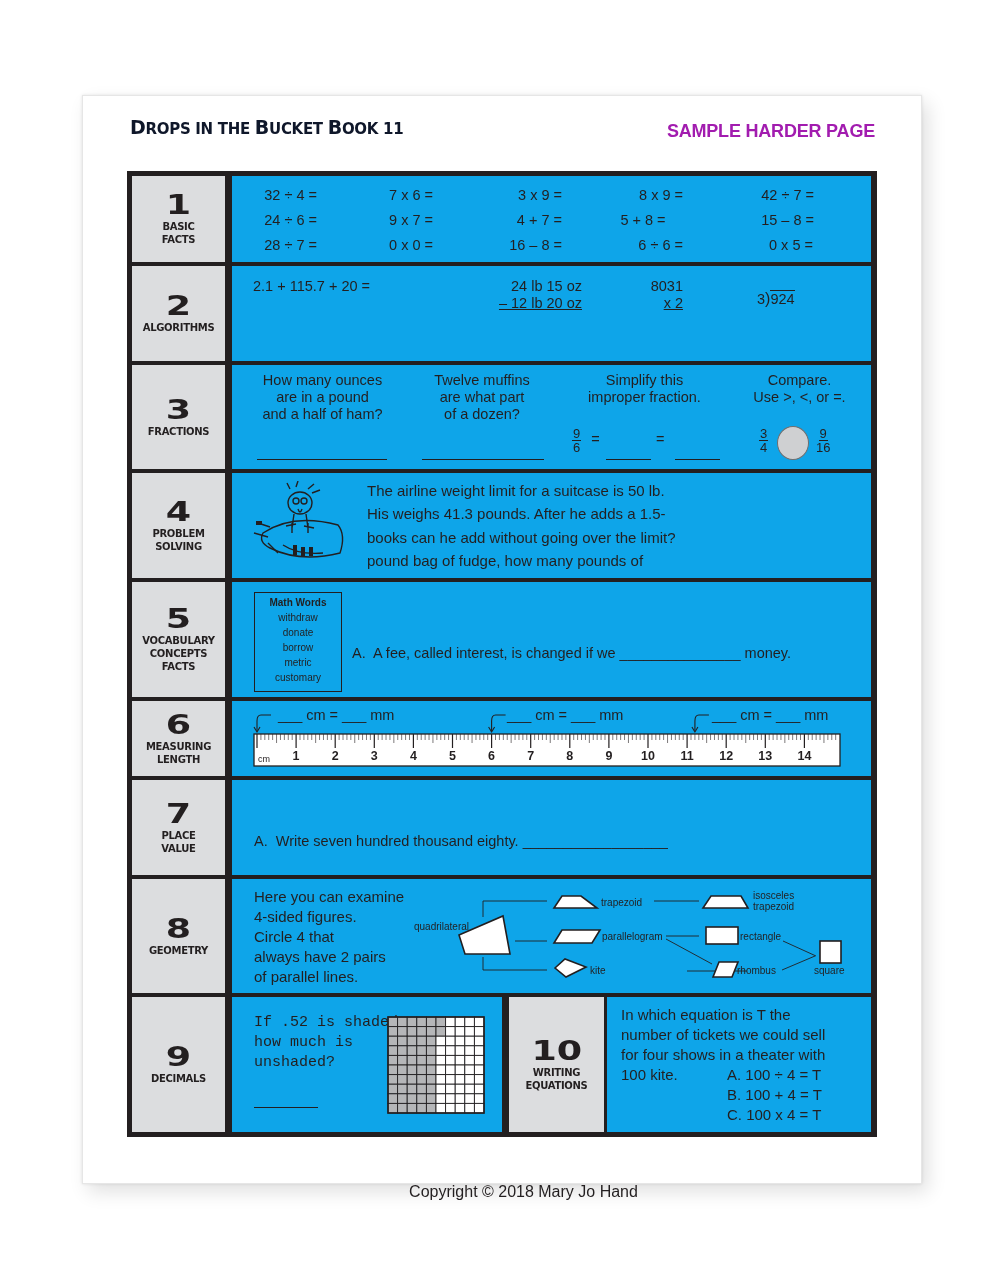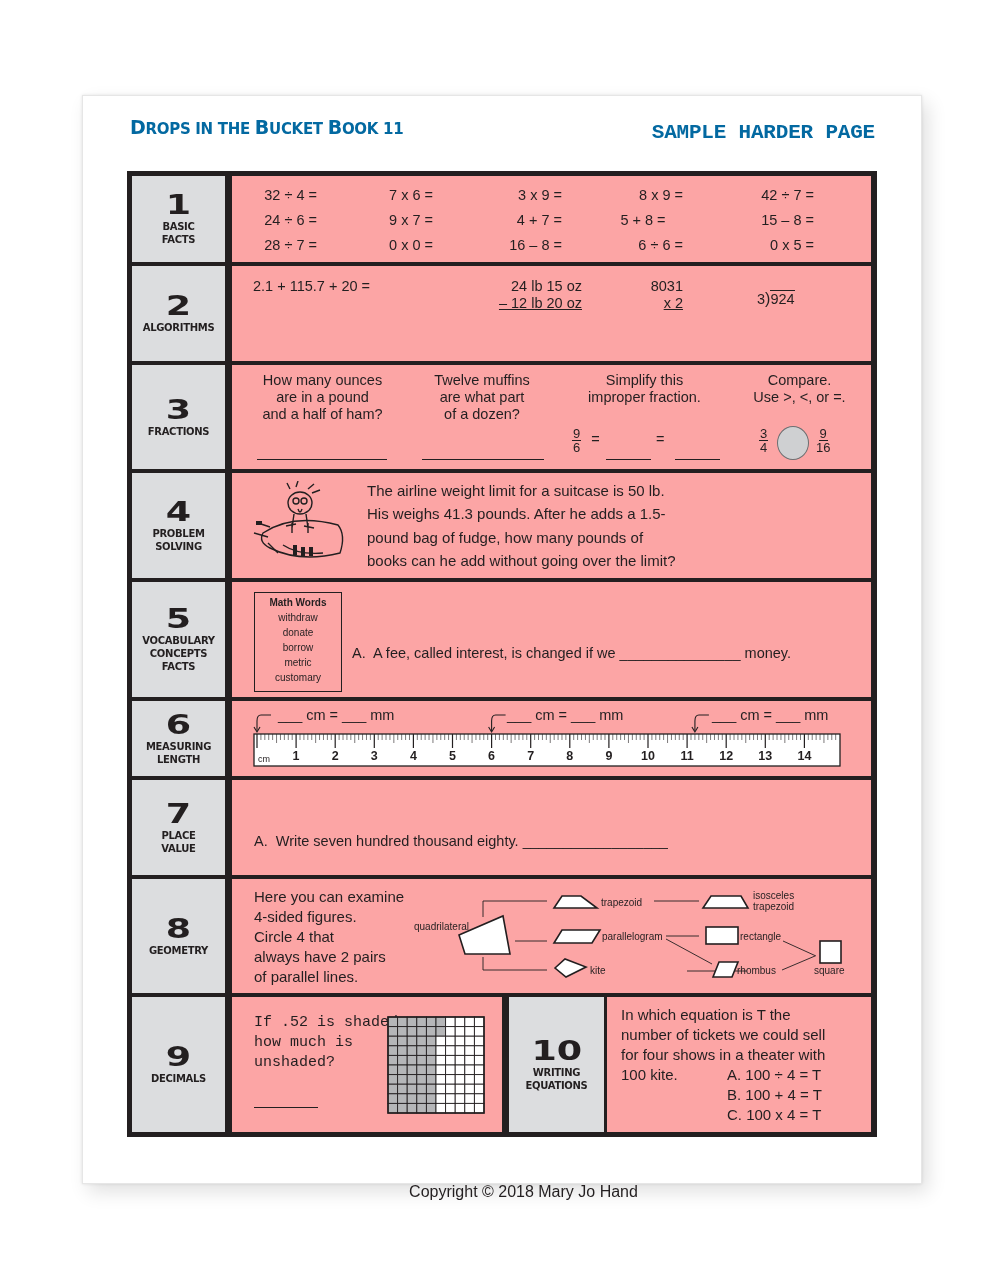--- a/index.html
+++ b/index.html
@@ -7,43 +7,43 @@
     width:1003px; height:1280px; background:#ffffff; position:relative; overflow:hidden;
     font-family:"Liberation Sans", sans-serif; color:#231f20;
   }
   .page {
     position:absolute; left:82px; top:95px; width:838px; height:1087px; background:#fff;
     box-shadow: 6px 8px 18px rgba(0,0,0,0.12), 0 0 3px rgba(0,0,0,0.10);
     border:1px solid #e6e6e6;
   }
   .hdr-title {
     position:absolute; left:130px; top:116px; font-family:"DejaVu Sans", sans-serif; font-weight:bold;
-    font-size:19px; letter-spacing:-0.3px; color:#0369a1;
+    font-size:19px; letter-spacing:-0.3px; color:#0f172a;
   }
   .hdr-title .sc { font-size:15px; }
   .hdr-right {
-    position:absolute; right:128px; top:121px; font-family:Liberation Mono, monospace; font-weight:bold;
-    font-size:21px; color:#0369a1; letter-spacing:-0.2px;
+    position:absolute; right:128px; top:121px; font-family:Liberation Sans, sans-serif; font-weight:bold;
+    font-size:18px; color:#a21caf; letter-spacing:-0.2px;
   }
   .name-row { position:absolute; left:130px; top:146px; width:746px; height:18px;
     font-family:"DejaVu Sans", sans-serif; font-weight:bold; font-size:13.5px;margin-top:42px; }
   .name-lbl { position:absolute; left:0; top:1px; }
   .name-line { position:absolute; left:53px; top:15px; width:451px; border-bottom:2px solid #231f20; }
   .date-lbl { position:absolute; left:513px; top:1px; }
   .date-line { position:absolute; left:556px; top:15px; width:190px; border-bottom:2px solid #231f20; }
 
   .grid { position:absolute; left:127px; top:171px; width:750px; height:966px; background:#231f20; }
   .lab {
     position:absolute; left:5px; width:93px; background:#dcdddf;
     display:flex; flex-direction:column; align-items:center; justify-content:center;
     text-align:center; font-family:"DejaVu Sans", sans-serif; font-weight:bold; color:#231f20;
   }
   .lab .num { font-size:27px; line-height:26px; font-weight:bold; transform:scaleX(1.35); }
   .lab .txt { font-size:10px; line-height:13px; letter-spacing:-0.3px; margin-top:2px; }
-  .cell { position:absolute; left:105px; width:639px; background:#fca5a5; }
+  .cell { position:absolute; left:105px; width:639px; background:#0ea5e9; }
   .t { position:absolute; font-size:14.5px; line-height:17px; white-space:nowrap; color:#231f20; }
   .ul { text-decoration:underline; }
   .blank { display:inline-block; border-bottom:1.3px solid #231f20; height:14px; vertical-align:baseline; }
   .frac { display:inline-flex; flex-direction:column; align-items:center; font-size:13px; line-height:13px; vertical-align:middle; }
   .frac span:first-child { border-bottom:1.3px solid #231f20; padding:0 1px; }
   .wordbox { position:absolute; left:22px; top:10px; width:86px; height:98px; border:1px solid #231f20; text-align:center; font-size:10px; line-height:15px; }
   .wordbox .wh { font-weight:bold; font-size:10px; margin-top:2px; }
   .copyright { position:absolute; left:0; width:1003px; top:1183px; text-align:center; font-size:16px; color:#231f20;padding-left:22px; }
   svg text { font-family:"Liberation Sans", sans-serif; fill:#231f20; }
 </style>
@@ -117,21 +117,21 @@
       <div class="t" style="top: 11px; left: 502px; width: 80px; text-align: right;">42 ÷ 7 =</div>
       <div class="t" style="top: 36px; left: 5px; width: 80px; text-align: right;">24 ÷ 6 =</div>
       <div class="t" style="top: 36px; left: 121px; width: 80px; text-align: right;">9 x 7 =</div>
       <div class="t" style="top: 36px; left: 250px; width: 80px; text-align: right;">4 + 7 =</div>
       <div class="t" style="top: 36px; left: 371px; width: 80px; text-align: center;">5 + 8 =</div>
       <div class="t" style="top: 36px; left: 502px; width: 80px; text-align: right;">15 – 8 =</div>
       <div class="t" style="top: 61px; left: 5px; width: 80px; text-align: right;">28 ÷ 7 =</div>
       <div class="t" style="top: 61px; left: 121px; width: 80px; text-align: right;">0 x 0 =</div>
       <div class="t" style="top: 61px; left: 250px; width: 80px; text-align: right;">16 – 8 =</div>
       <div class="t" style="top: 61px; left: 371px; width: 80px; text-align: right;">6 ÷ 6 =</div>
-      <div class="t" style="top: 61px; left: 502px; width: 80px; text-align: right;">0 x 5 =</div>
+      <div class="t" style="top: 61px; left: 519px; width: 80px; text-align: center;">0 x 5 =</div>
     </div>
 
   <div class="cell" style="top:95px;height:95px;">
     <div class="t" style="left:21px;top:12px;">2.1 + 115.7 + 20 =</div>
     <div class="t" style="left:244px;top:12px;width:106px;text-align:right;">24 lb 15 oz</div>
     <div class="t ul" style="left:244px;top:29px;width:106px;text-align:right;">– 12 lb 20 oz</div>
     <div class="t" style="left:408px;top:12px;width:43px;text-align:right;">8031</div>
     <div class="t ul" style="left:408px;top:29px;width:43px;text-align:right;">x 2</div>
     <div class="t" style="left:525px;top:24px;">
       <span>3</span><span style="font-size:16px;">)</span><span style="border-top:1.3px solid #231f20;">924</span>
@@ -203,22 +203,22 @@
       <g fill="#231f20">
         <rect x="45" y="64" width="4" height="10"></rect>
           <rect x="53" y="66" width="4" height="9"></rect>
           <rect x="61" y="66" width="4" height="9"></rect>
         <rect x="8" y="40" width="6" height="4"></rect>
       </g>
     </svg>
     <div class="t" style="left:135px;top:6px;line-height:23.3px;font-size:15px;">
       <div>The airline weight limit for a suitcase is 50 lb.</div>
       <div>His weighs 41.3 pounds.  After he adds a 1.5-</div>
+      <div>books can he add without going over the limit?</div>
       <div>pound bag of fudge, how many pounds of</div>
-      <div>books can he add without going over the limit?</div>
     </div>
   </div>
 
   <div class="cell" style="top:411px;height:115px;">
     <div class="wordbox">
       <div class="wh">Math Words</div>
       <div>withdraw</div>
       <div>donate</div>
       <div>borrow</div>
       <div>metric</div>

